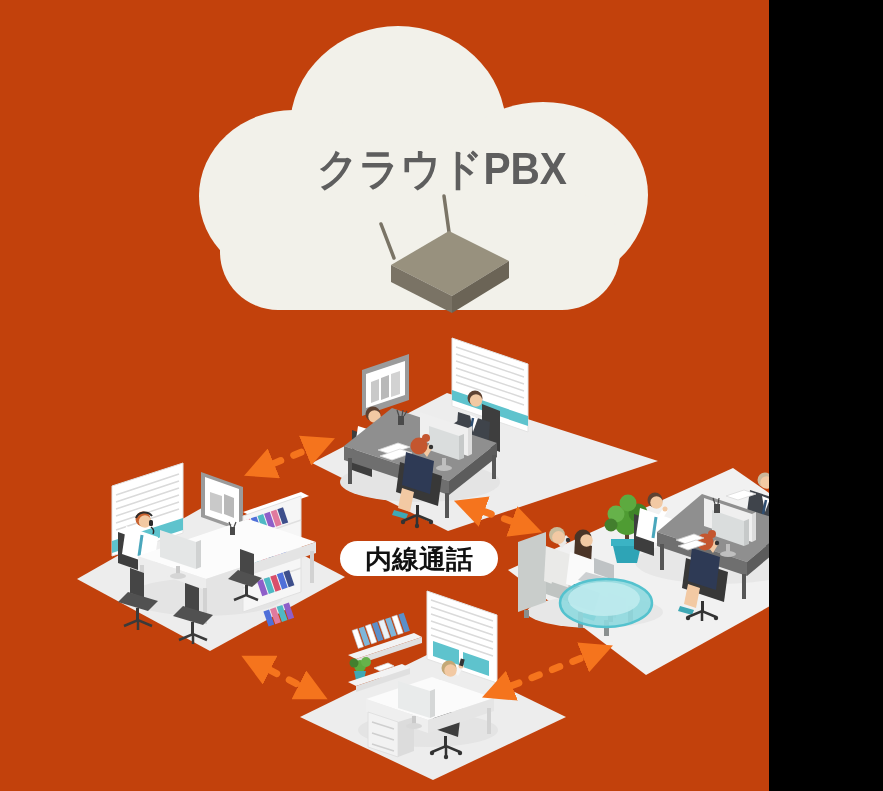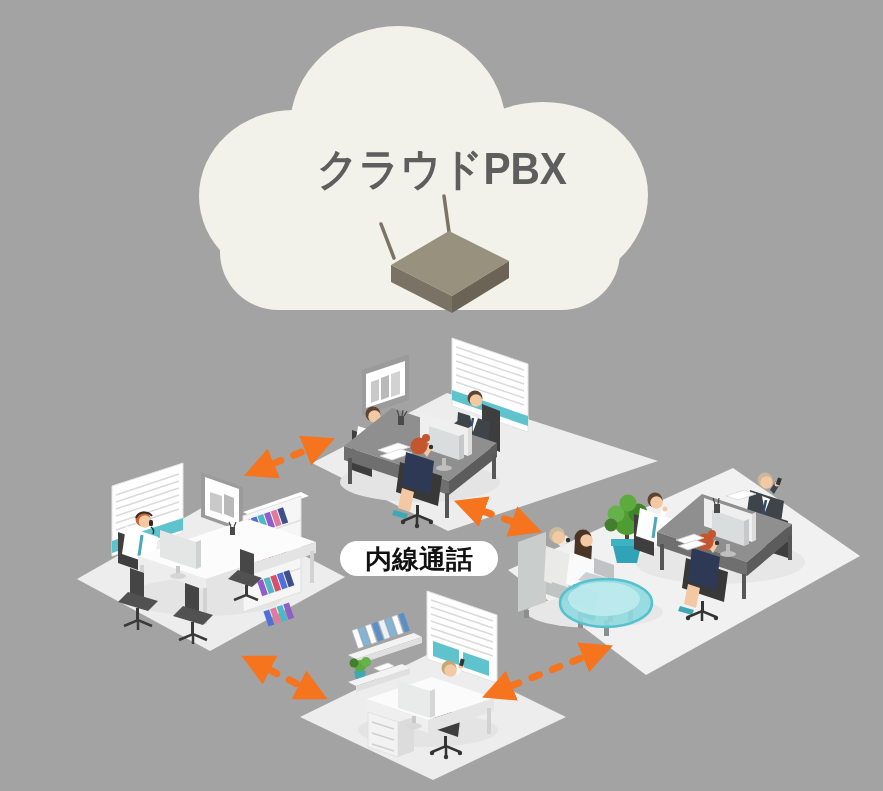--- a/index.html
+++ b/index.html
@@ -1,16 +1,16 @@
 <!DOCTYPE html>
 <html><head>
 <meta charset="utf-8">
 <style>
   html,body{margin:0;padding:0;background:#000;}
-  .stage{position:relative;width:883px;height:791px;background:#a3a3a3;overflow:hidden;
+  .stage{position:relative;width:769px;height:791px;background:#c2410c;overflow:hidden;
          font-family:"Liberation Sans","DejaVu Sans",sans-serif;text-align:right;}
   svg{position:absolute;left:0;top:0;}
   .title-text{font-family:"Liberation Sans","DejaVu Sans",sans-serif;font-weight:900;}
   .label-text{font-family:"Liberation Sans","DejaVu Sans",sans-serif;font-weight:900;}
 </style>
 </head>
 <body>
 
 <div class="stage">
 <svg width="883" height="791" viewBox="0 0 883 791">

